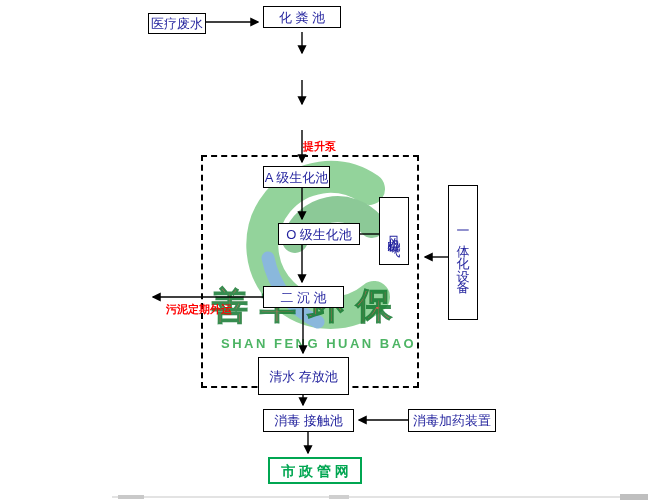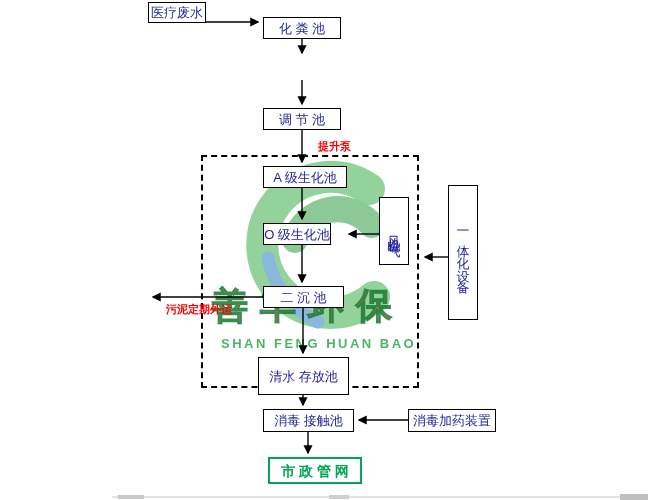--- a/index.html
+++ b/index.html
@@ -87,46 +87,45 @@
       <line x1="303" y1="308" x2="303" y2="353" marker-end="url(#ah)"></line>
       <line x1="303" y1="379" x2="303" y2="405" marker-end="url(#ah)"></line>
       <line x1="308" y1="432" x2="308" y2="453" marker-end="url(#ah)"></line>
       <line x1="379" y1="234" x2="349" y2="234" marker-end="url(#ah)"></line>
       <line x1="448" y1="257" x2="425" y2="257" marker-end="url(#ah)"></line>
       <line x1="408" y1="420" x2="359" y2="420" marker-end="url(#ah)"></line>
       <line x1="263" y1="297" x2="153" y2="297" marker-end="url(#ah)"></line>
     </g>
   </svg>
 
-  <div class="node" style="left:148px;top:2px;width:58px;height:21px">医疗废水</div>
+  <div class="node" style="left:148px;top:13px;width:58px;height:21px">医疗废水</div>
 
-  <div class="node" style="left:263px;top:17px;width:78px;height:22px">化 粪 池</div>
+  <div class="node" style="left:263px;top:6px;width:78px;height:22px">化 粪 池</div>
 
 
-  <div class="node" style="left:263px;top:108px;width:78px;height:22px">调 节 池</div>
 
-  <div class="node" style="left:263px;top:166px;width:84px;height:22px">A 级生化池</div>
+  <div class="node" style="left:263px;top:166px;width:67px;height:22px">A 级生化池</div>
 
-  <div class="node" style="left:263px;top:223px;width:68px;height:22px">O 级生化池</div>
+  <div class="node" style="left:278px;top:223px;width:82px;height:22px">O 级生化池</div>
 
   <div class="node" style="left:263px;top:286px;width:81px;height:22px">二 沉 池</div>
 
   <div class="node" style="left:258px;top:357px;width:91px;height:38px">清水 存放池</div>
 
   <div class="node" style="left:263px;top:409px;width:91px;height:23px">消毒 接触池</div>
 
   <div class="node municipal" style="left:268px;top:457px;width:94px;height:27px">市 政 管 网</div>
 
   <div class="node vert" style="left:379px;top:197px;width:30px;height:68px;letter-spacing:3px">风机曝气</div>
 
   <div class="node vert" style="left:448px;top:185px;width:30px;height:135px;letter-spacing:12px">一体化设备</div>
 
   <div class="node" style="left:408px;top:409px;width:88px;height:23px">消毒加药装置</div>
 
-  <div class="red-label" style="left:318px;top:139px">提升泵</div>
+  <div class="red-label" style="left:303px;top:139px">提升泵</div>
 
   <div class="red-label" style="left:166px;top:302px">污泥定期外运</div>
 
   <div class="edge" style="left:112px;top:496px;width:536px;height:2px"></div>
   <div class="edge" style="left:118px;top:495px;width:26px;height:4px;background:#c9c9c9"></div>
   <div class="edge" style="left:329px;top:495px;width:20px;height:4px;background:#cfcfcf"></div>
   <div class="edge" style="left:620px;top:494px;width:28px;height:6px;background:#bfbfbf"></div>
 
 </div>
 

